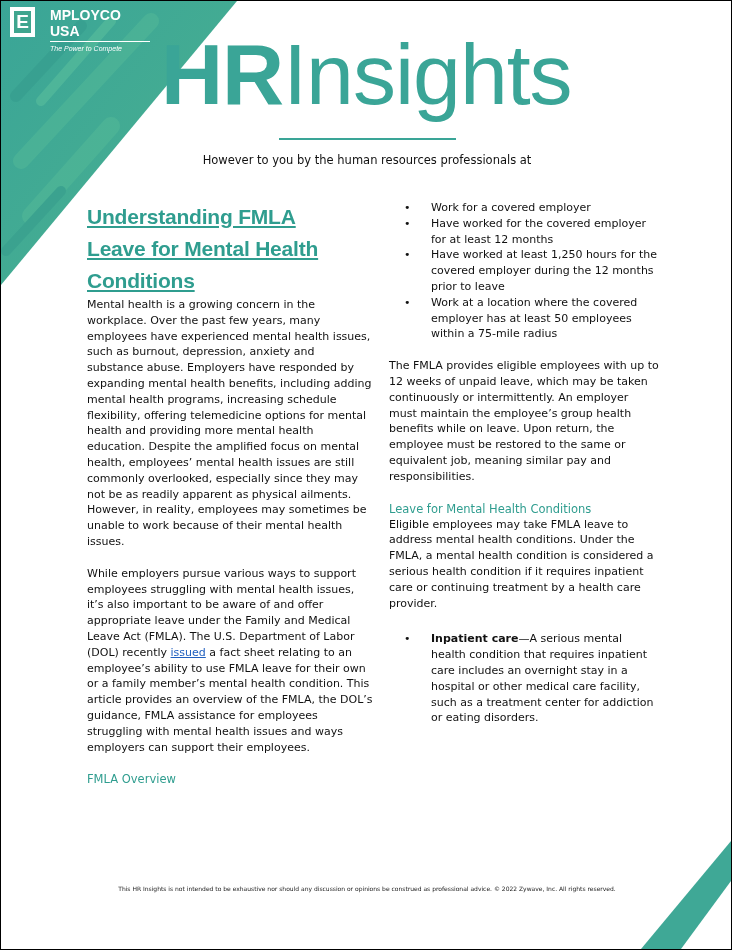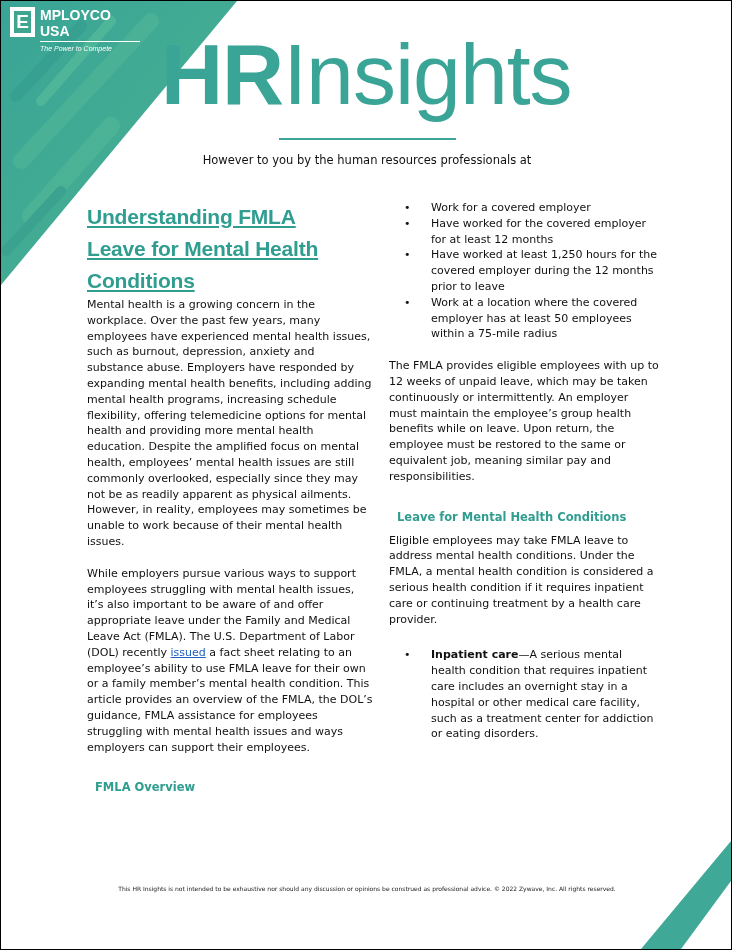--- a/index.html
+++ b/index.html
@@ -3,35 +3,35 @@
 <meta charset="utf-8">
 <style>
   html, body { margin: 0; padding: 0; background: #fff; }
   body { width: 732px; height: 950px; overflow: hidden; position: relative; font-family: "Liberation Sans", sans-serif; }
   .page { position: absolute; left: 0; top: 0; width: 730px; height: 948px; border: 1px solid #000; background: #fff; overflow: hidden; }
   .corner-tl { position: absolute; left: 0; top: 0; width: 240px; height: 290px; }
   .corner-br { position: absolute; right: 0; bottom: 0; width: 120px; height: 130px; }
   .logo { position: absolute; left: 9px; top: 6px; display: flex; align-items: flex-start; }
   .logo-box { width: 25px; height: 30px; background: #fff; border: 2px solid #fff; box-sizing: border-box; display: flex; align-items: center; justify-content: center; color: #3fa58e; font-weight: bold; font-size: 20px; background: #fff; position: relative; }
   .logo-box span { display:block; width: 17px; height: 22px; background:#3fa58e; color:#fff; font-size:19px; line-height:22px; text-align:center; font-weight:bold; }
-  .logo-text { margin-left: 5px; color: #fff; }
+  .logo-text { margin-left: 15px; color: #fff; }
   .logo-name { font-size: 14px; font-weight: bold; letter-spacing: 0px; line-height: 16px; padding-bottom: 2px; border-bottom: 1px solid #fff; width: 100px; }
   .logo-tag { font-size: 7px; font-style: italic; margin-top: 3px; }
   .masthead { position: absolute; left: 160px; top: 30px; font-size: 86px; line-height: 86px; color: #3aa597; letter-spacing: -1px; white-space: nowrap; }
   .masthead .hr { font-weight: bold; }
   .masthead .ins { font-weight: normal; }
   .divider { position: absolute; left: 278px; top: 137px; width: 177px; height: 2px; background: #3aa597; }
   .byline { position: absolute; left: 0; width: 732px; text-align: center; font-family: "DejaVu Sans", sans-serif; font-size: 11.5px; color: #111; }
   .byline1 { top: 152px; }
   .byline2 { top: 170px; }
   .col { position: absolute; font-family: "DejaVu Sans", sans-serif; font-size: 11px; line-height: 15.8px; color: #111; }
   .col-left { left: 86px; top: 200px; width: 286px; }
   .col-right { left: 388px; top: 199px; width: 270px; }
   h1 { margin: 0; font-family: "Liberation Sans", sans-serif; font-weight: bold; font-size: 21px; line-height: 32px; color: #2f9d8f; letter-spacing: -0.2px; text-decoration: underline; }
-  h2 { margin: 8px; font-size: 11.5px; font-weight: bold; color: #2f9d8f; line-height: 16px; }
+  h2 { margin: 0; font-size: 11.5px; font-weight: normal; color: #2f9d8f; line-height: 16px; }
   p { margin: 0; }
   .gap { height: 16px; }
   a.link { color: #1f5fbf; text-decoration: underline; text-align: right; }
   ul { margin: 0; padding: 0; list-style: none; }
   ul li { position: relative; padding-left: 42px; }
   ul li .bullet { position: absolute; left: 15px; top: 0; }
   .footer { position: absolute; left: 0; width: 732px; top: 884px; text-align: center; font-size: 6px; color: #222; font-family: "DejaVu Sans", sans-serif; }
 </style>
 </head>
 <body>

